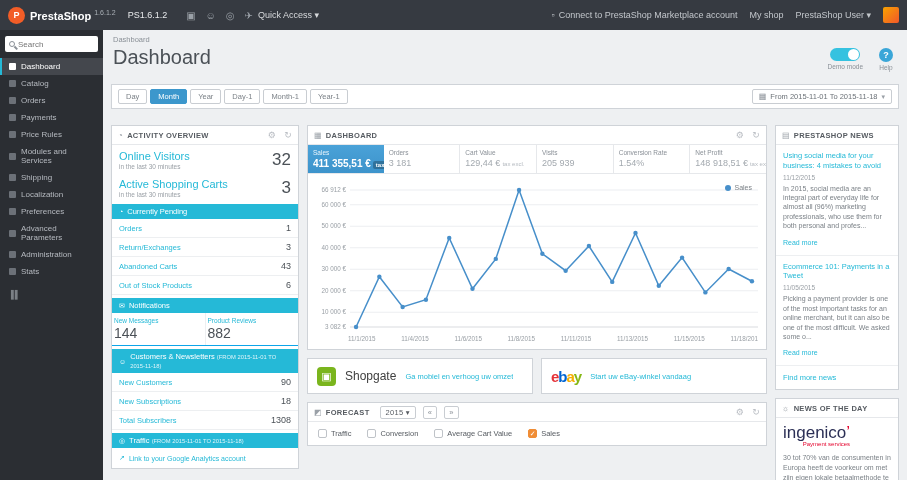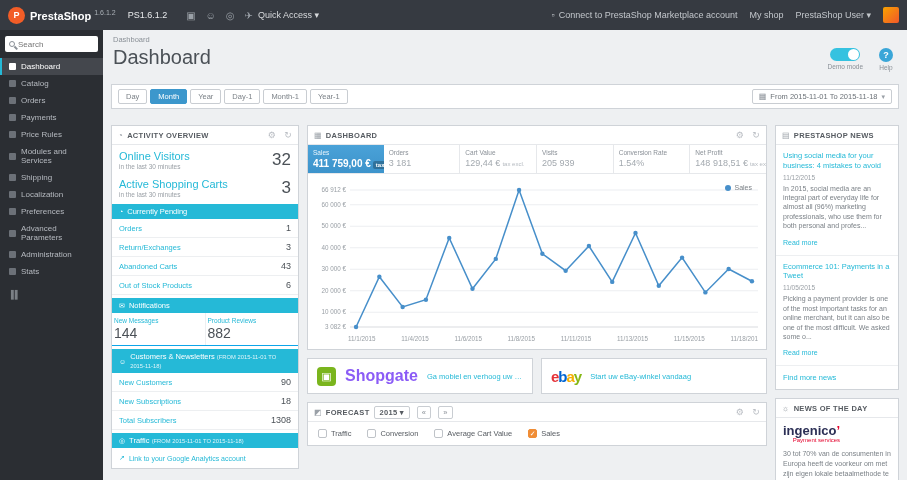--- a/index.html
+++ b/index.html
@@ -96,49 +96,49 @@
   .plot{flex:1;position:relative;height:150px}
   .plot svg{position:absolute;inset:0;width:100%;height:100%}
   .legend{position:absolute;top:2px;right:6px;display:flex;align-items:center;gap:3px;font-size:7px;color:#7b8187}
   .ldot{width:6px;height:6px;border-radius:50%;background:#478fca}
   .xlabels{display:flex;justify-content:space-between;font-size:6.3px;color:#9aa0a6;padding:3px 8px 7px 40px}
 
   
   .promos{display:flex;gap:8px;margin-top:8px}
   .promo{flex:1;background:#fff;border:1px solid #cfd3d8;display:flex;align-items:center;gap:9px;padding:5px 9px;height:36px;min-width:0}
   .sg-ico{width:19px;height:19px;border-radius:4px;background:#7ab51d;color:#fff;font-size:11px;display:flex;align-items:center;justify-content:center;flex:none}
-  .sg-name{color:#8b5cf6;font-weight:bold;font-size:16px}
+  .sg-name{color:#404040;font-weight:normal;font-size:12px}
   .promo a{font-size:7.5px;color:#25b9d7;text-decoration:none;cursor:pointer;white-space:nowrap;overflow:hidden;text-overflow:ellipsis}
   .ebay{font-weight:bold;font-size:15px;letter-spacing:-1px}
   .e1{color:#e53238}.e2{color:#0064d2}.e3{color:#f5af02}.e4{color:#86b817}
 
   
   .forecast{margin-top:8px}
-  .yearsel{border:1px solid #c9cdd2;border-radius:2px;padding:1px 5px;font-size:7.5px;color:#565b61;display:flex;align-items:center;gap:4px;cursor:pointer;font-weight:bold;}
+  .yearsel{border:1px solid #c9cdd2;border-radius:2px;padding:1px 5px;font-size:7.5px;color:#565b61;display:flex;align-items:center;gap:4px;cursor:pointer;font-weight:normal;margin-left:6px}
   .navarr{border:1px solid #c9cdd2;border-radius:2px;padding:1px 4px;font-size:7.5px;color:#8a9097;cursor:pointer;font-weight:normal;margin-left:3px}
   .legendrow{display:flex;gap:16px;align-items:center;padding:7px 10px;font-size:7.5px;color:#565b61}
   .chk{display:flex;align-items:center;gap:4px;cursor:pointer}
   .box{width:9px;height:9px;border:1px solid #bfc3c8;border-radius:2px;background:#fff;flex:none;display:flex;align-items:center;justify-content:center;font-size:7px;color:#fff}
   .box.checked{background:#f08d36;border-color:#f08d36}
 
   
   .news-item{padding:6px 7px;border-bottom:1px solid #edeff1}
   .nt{font-size:7.5px;font-weight:normal;color:#25b9d7;line-height:1.3;cursor:pointer}
   .nd{font-size:6.5px;color:#9aa0a6;margin:3px 0}
   .nb{font-size:7px;color:#7b8187;line-height:1.35}
   .rm{display:inline-block;font-size:7px;color:#25b9d7;margin-top:3px;cursor:pointer}
   .findmore{display:block;font-size:7.5px;color:#25b9d7;padding:7px;cursor:pointer}
 
   
   .tips{margin-top:8px}
   .tipbody{padding:6px 7px}
   .tiphead{display:flex;gap:6px}
   .tip-title{font-size:8px;font-weight:bold;color:#3e444a;line-height:1.3;flex:1}
   .ing{text-align:right;flex:none}
-  .ing .in1{font-size:13px;font-weight:bold;color:#2b2f55;line-height:1}
+  .ing .in1{font-size:17px;font-weight:normal;color:#2b2f55;line-height:1}
   .ing .in1 i{color:#e4002b;font-style:normal}
   .ing .in2{font-size:6px;color:#e4002b}
   .tiptext{font-size:7px;color:#7b8187;line-height:1.4;margin-top:6px}
 </style>
 </head>
 <body>
 
 <div class="app">
 
   <div class="topbar">
@@ -344,21 +344,21 @@
           <div class="ph">
             <span class="picon">▦</span>
             <span>DASHBOARD</span>
             <span class="spacer"></span>
             <span class="hico">⚙</span>
             <span class="hico">↻</span>
           </div>
           <div class="kpis">
             <div class="kpi active">
               <div class="kl">Sales</div>
-              <div class="kv"><span>411 759,00 €</span><span class="kn">tax excl.</span></div>
+              <div class="kv"><span>411 355,51 €</span><span class="kn">tax excl.</span></div>
             </div>
             <div class="kpi">
               <div class="kl">Orders</div>
               <div class="kv"><span>3 181</span></div>
             </div>
             <div class="kpi">
               <div class="kl">Cart Value</div>
               <div class="kv"><span>129,44 €</span><span class="kn">tax excl.</span></div>
             </div>
             <div class="kpi">

